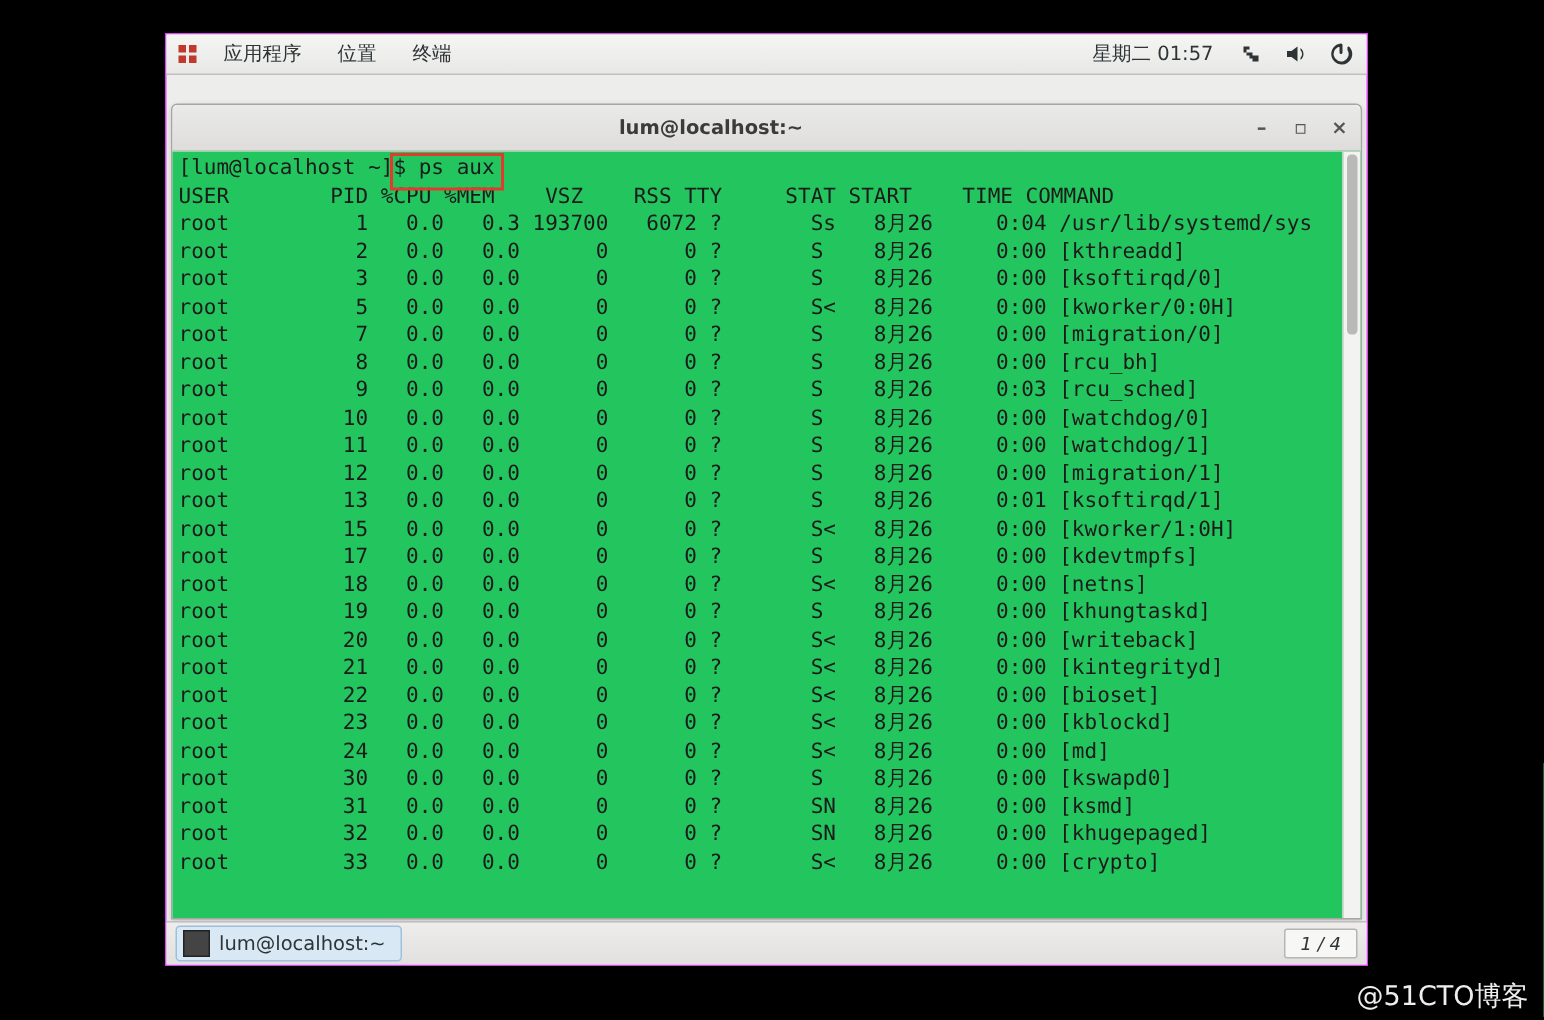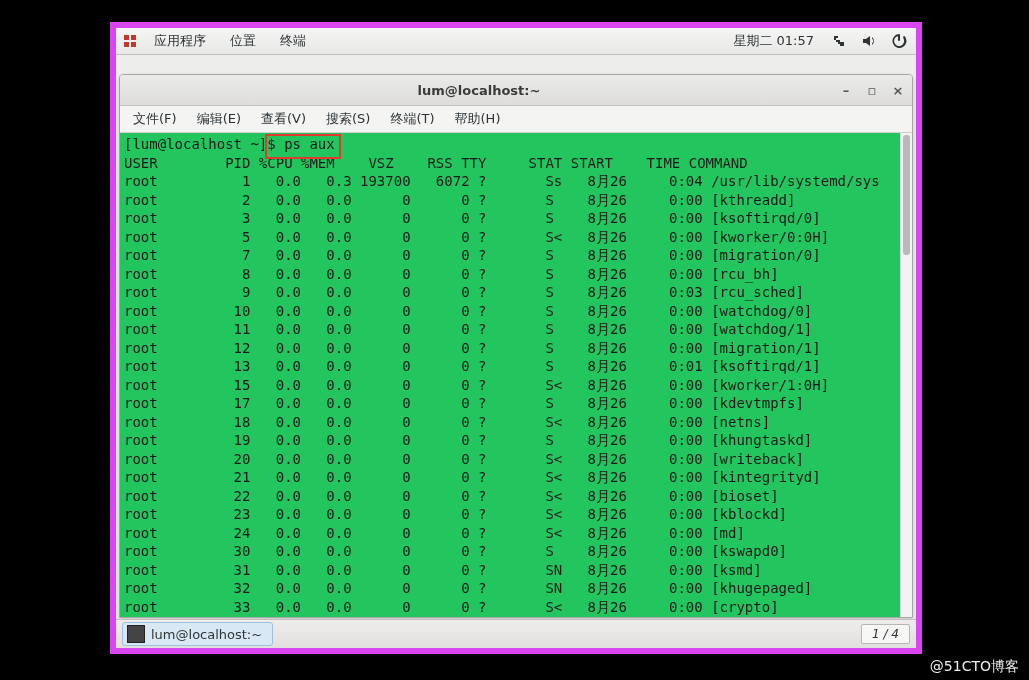--- a/index.html
+++ b/index.html
@@ -13,21 +13,21 @@
     position:relative;
     overflow:hidden;
   }
   .screen{
     position:absolute;
     left:110px;
     top:22px;
     width:800px;
     height:620px;
     background:#ededec;
-    border:6px solid #d946ef;
+    border:1px solid #d946ef;
     box-shadow:0 0 0 1px #000;
   }
   
   .topbar{
     height:26px;
     background:linear-gradient(#f5f5f4,#e8e8e6);
     border-bottom:1px solid #bfbfbd;
     display:flex;
     align-items:center;
     padding:0 6px;
@@ -135,21 +135,21 @@
     border:1px solid #b6b6b4;
     background:#f7f7f6;
     padding:2px 10px;
     border-radius:2px;
     font-size:12px;
     font-style:italic;
   }
   .watermark{
     position:absolute;
     right:10px;bottom:4px;
-    color:#eee;font-size:14px;
+    color:#eee;font-size:18px;
   }
 </style>
 </head>
 <body>
 
 <div class="screen">
 
   <div class="topbar">
     <span class="activities-icon">
       <svg viewBox="0 0 16 16">
@@ -179,28 +179,20 @@
   </div>
 
   <div class="termwin">
     <div class="titlebar">
       <div class="title">lum@localhost:~</div>
       <div class="winbtns">
         <div class="winbtn">–</div>
         <div class="winbtn">▫</div>
         <div class="winbtn">×</div>
       </div>
-    </div>
-    <div class="menubar">
-      <span class="mitem">文件(F)</span>
-      <span class="mitem">编辑(E)</span>
-      <span class="mitem">查看(V)</span>
-      <span class="mitem">搜索(S)</span>
-      <span class="mitem">终端(T)</span>
-      <span class="mitem">帮助(H)</span>
     </div>
     <div class="term-body">
       <pre class="term-pre" id="term-pre">[lum@localhost ~]$ ps aux
 USER        PID %CPU %MEM    VSZ    RSS TTY     STAT START    TIME COMMAND
 root          1   0.0   0.3 193700   6072 ?       Ss   8月26     0:04 /usr/lib/systemd/sys
 root          2   0.0   0.0      0      0 ?       S    8月26     0:00 [kthreadd]
 root          3   0.0   0.0      0      0 ?       S    8月26     0:00 [ksoftirqd/0]
 root          5   0.0   0.0      0      0 ?       S&lt;   8月26     0:00 [kworker/0:0H]
 root          7   0.0   0.0      0      0 ?       S    8月26     0:00 [migration/0]
 root          8   0.0   0.0      0      0 ?       S    8月26     0:00 [rcu_bh]

